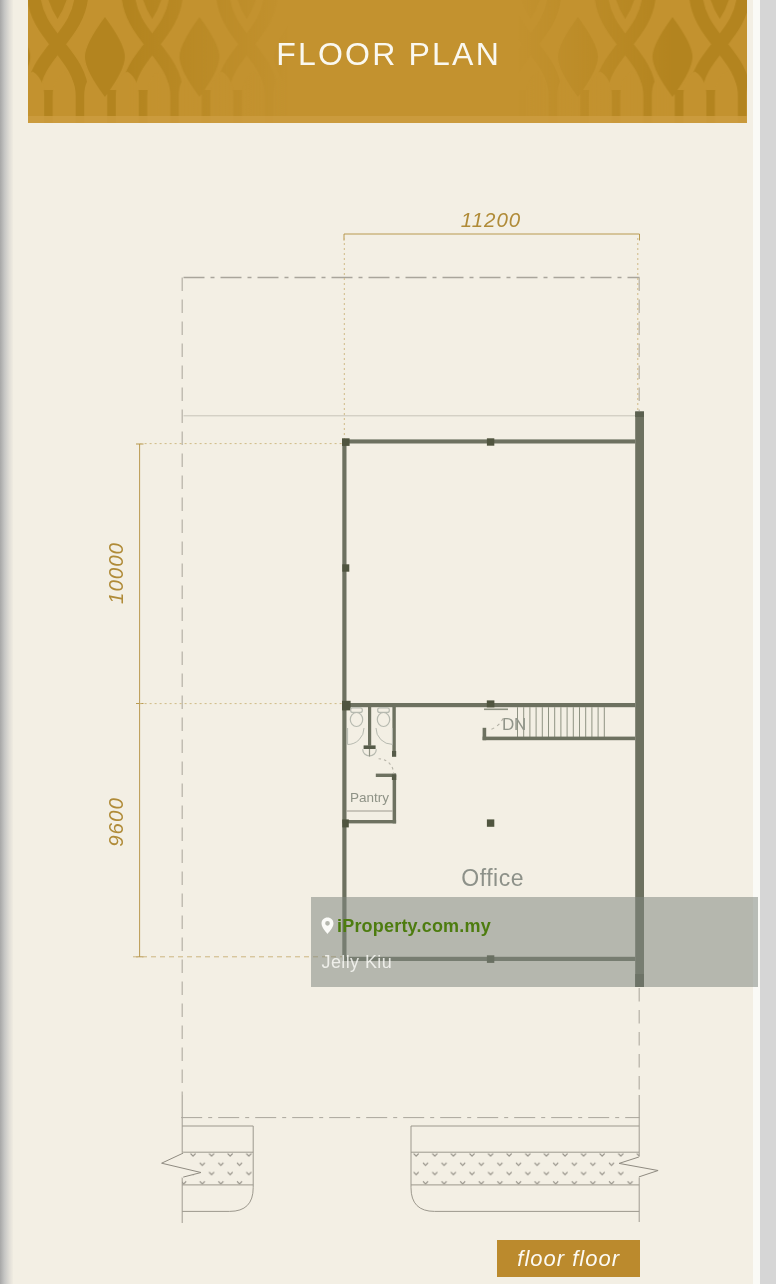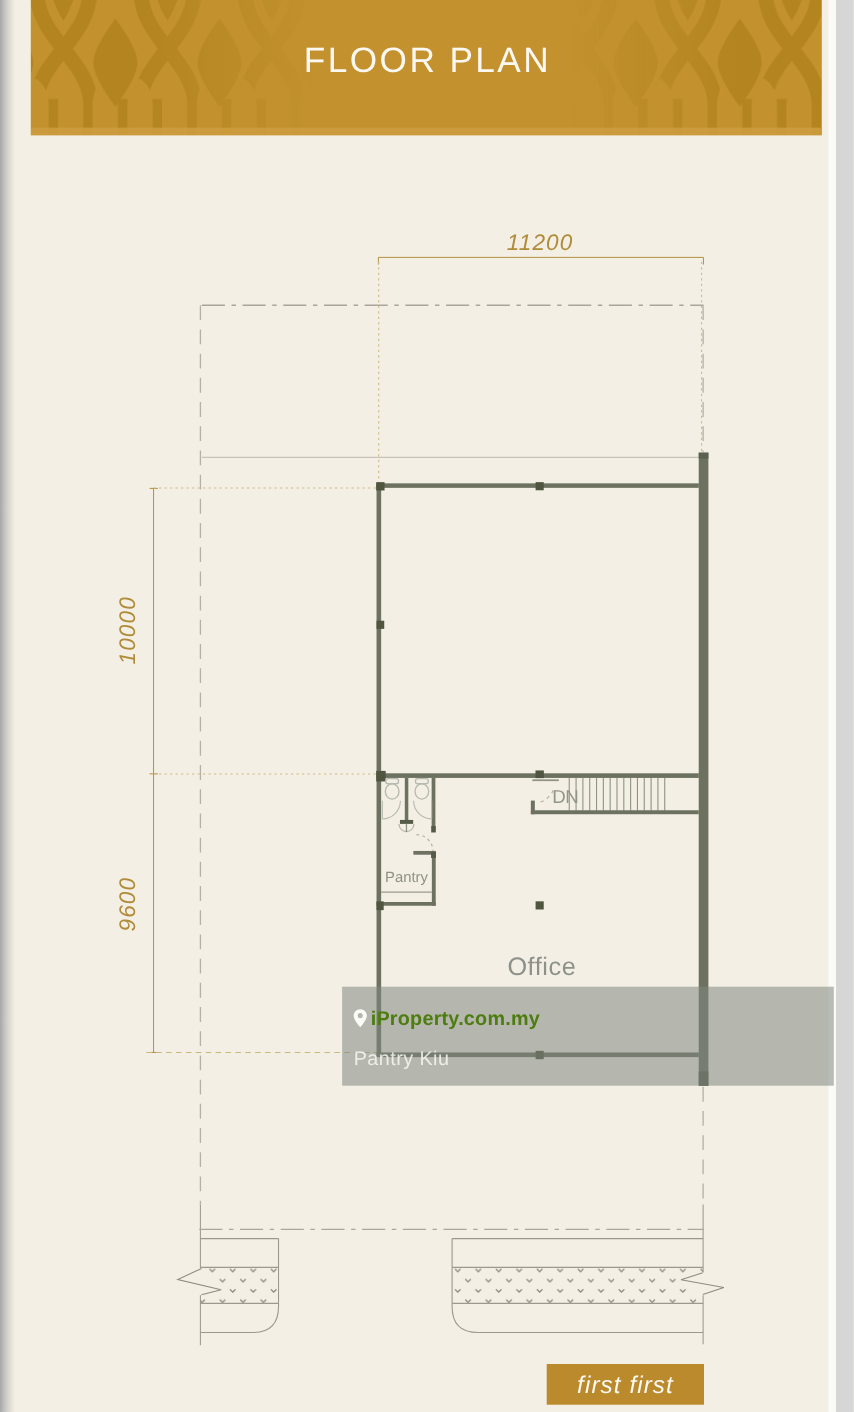--- a/index.html
+++ b/index.html
@@ -246,17 +246,17 @@
 </g>
 </svg>
 
 <div class="abs" style="left:311px;top:897px;width:446.5px;height:90.3px;background:rgba(128,134,128,0.54);"></div>
 
 <svg class="abs" style="left:321px;top:917px;" width="13" height="17.5" viewBox="0 0 15 20" xmlns="http://www.w3.org/2000/svg">
       <path fill-rule="evenodd" d="M7.5,0.5 C3.6,0.5 0.6,3.5 0.6,7.3 C0.6,12.2 7.5,19.3 7.5,19.3 C7.5,19.3 14.4,12.2 14.4,7.3 C14.4,3.5 11.4,0.5 7.5,0.5 Z M7.5,9.9 A2.7,2.7 0 1 1 7.5,4.5 A2.7,2.7 0 0 1 7.5,9.9 Z" fill="#fbfbf8"></path>
     </svg>
 <div class="abs" style="left:337px;top:917px;color:#4d7c0f;font-size:18px;font-weight:bold;line-height:1;letter-spacing:0.2px;">iProperty.com.my</div>
 
-<div class="abs" style="left:321.5px;top:952.5px;color:rgba(250,250,247,0.82);font-size:18px;line-height:1;letter-spacing:0.4px;">Pantry Kiu</div>
-
-<div class="abs" style="left:497px;top:1240px;width:143.3px;height:37.3px;background:#bb8a2d;color:#fcfaf4;font-style:italic;font-size:22px;text-align:center;line-height:37px;letter-spacing:1px;">first first</div>
+<div class="abs" style="left:321.5px;top:952.5px;color:rgba(250,250,247,0.82);font-size:18px;line-height:1;letter-spacing:0.4px;">Jelly Kiu</div>
+
+<div class="abs" style="left:497px;top:1240px;width:143.3px;height:37.3px;background:#bb8a2d;color:#fcfaf4;font-style:italic;font-size:22px;text-align:center;line-height:37px;letter-spacing:1px;">floor floor</div>
 
 </div>
 
 </body></html>

